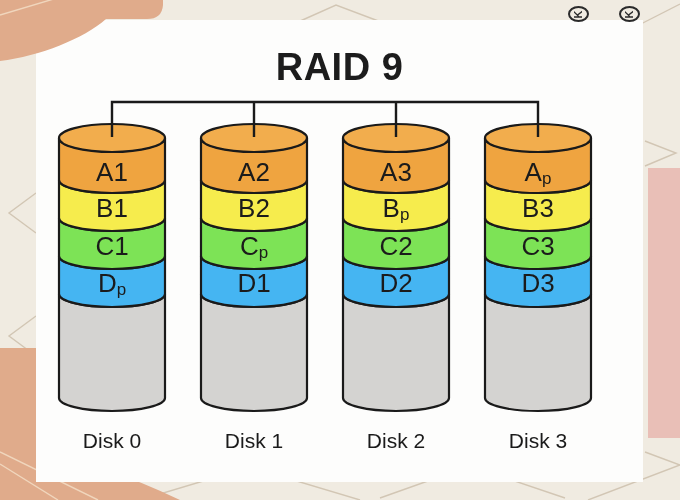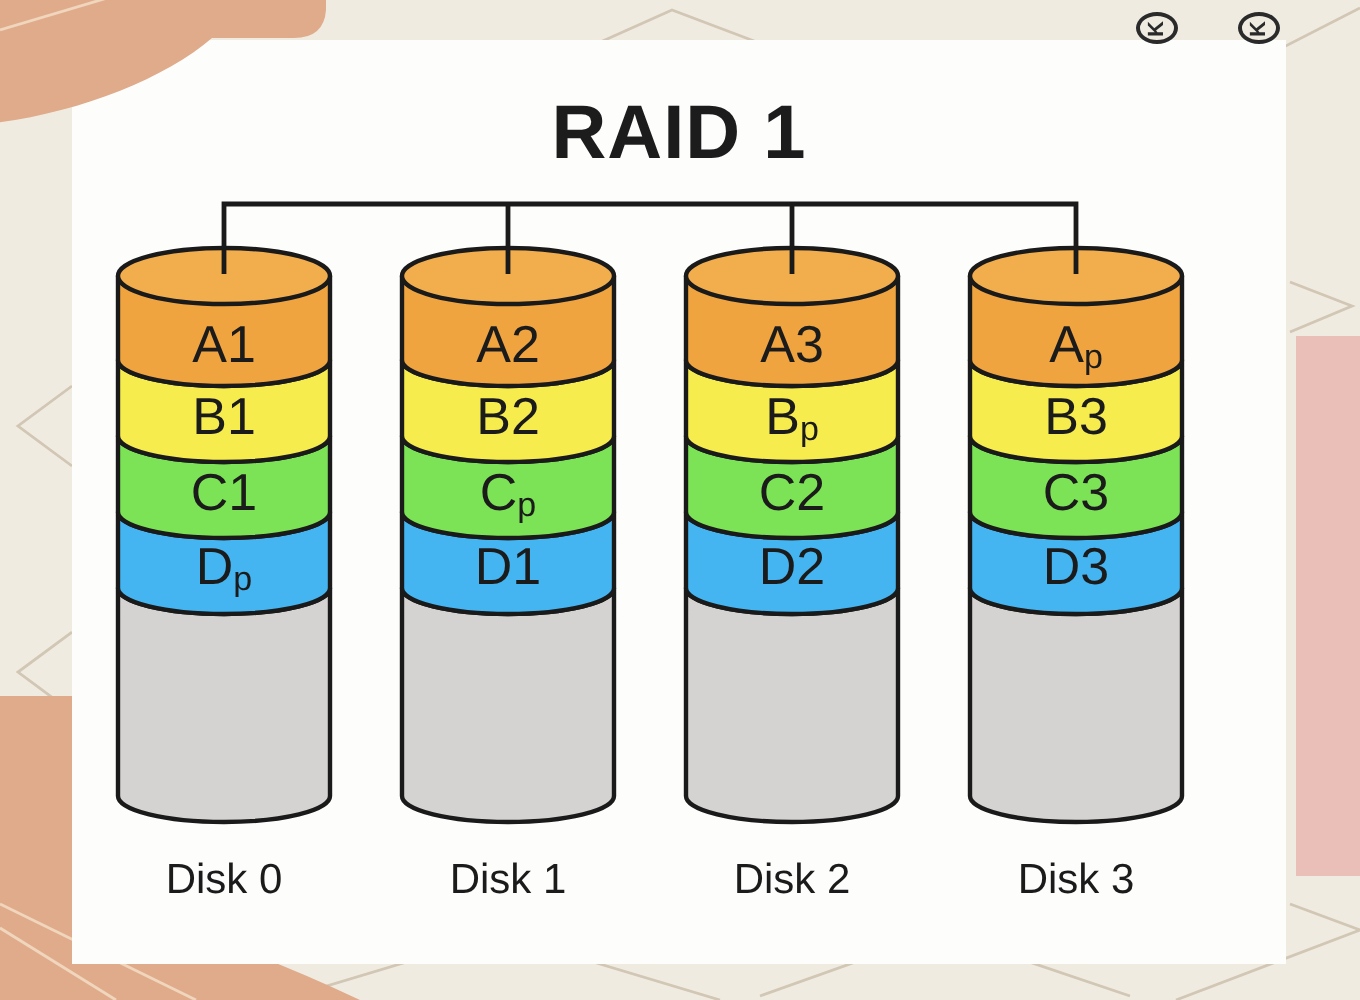--- a/index.html
+++ b/index.html
@@ -55,21 +55,21 @@
     <path class="decor-line" d="M680,465 L588,500"></path>
     <path class="decor-line" d="M140,500 L250,467 L360,500"></path>
     <path class="decor-line" d="M380,498 L470,466 L565,498"></path>
     <circle class="gray-dot" cx="30" cy="389" r="17"></circle>
     <path class="salmon-fill" d="M0,348 L36,348 L36,452 Q100,462 180,500 L0,500 Z"></path>
     <path class="salmon-line" d="M0,452 L98,500"></path>
     <path class="salmon-line" d="M58,500 L0,464"></path>
   </svg>
 
   <div class="card">
-    <div class="diagram-title">RAID 1</div>
+    <div class="diagram-title">RAID 9</div>
     <svg class="diagram-svg" id="diagram-svg" viewBox="0 0 607 462">
         <g transform="translate(18,0)">
           <path d="M5,274 A53,13 0 0 0 111,274 L111,378 A53,13 0 0 1 5,378 Z" fill="#D4D3D1" stroke="#1A1A1A" stroke-width="2.2" stroke-linejoin="round"></path>
           <path d="M5,236 A53,13 0 0 0 111,236 L111,274 A53,13 0 0 1 5,274 Z" fill="#45B5F2" stroke="#1A1A1A" stroke-width="2.2" stroke-linejoin="round"></path>
           <path d="M5,198 A53,13 0 0 0 111,198 L111,236 A53,13 0 0 1 5,236 Z" fill="#7DE356" stroke="#1A1A1A" stroke-width="2.2" stroke-linejoin="round"></path>
           <path d="M5,160 A53,13 0 0 0 111,160 L111,198 A53,13 0 0 1 5,198 Z" fill="#F6EC4D" stroke="#1A1A1A" stroke-width="2.2" stroke-linejoin="round"></path>
           <path d="M5,118 A53,13 0 0 0 111,118 L111,160 A53,13 0 0 1 5,160 Z" fill="#EFA440" stroke="#1A1A1A" stroke-width="2.2" stroke-linejoin="round"></path>
           <ellipse cx="58" cy="118" rx="53" ry="14" fill="#F2AD4D" stroke="#1A1A1A" stroke-width="2.2" stroke-linejoin="round"></ellipse>
           <text x="58" y="152" text-anchor="middle" dominant-baseline="central" font-size="26" fill="#1B1B1B">A<tspan>1</tspan></text>
           <text x="58" y="188" text-anchor="middle" dominant-baseline="central" font-size="26" fill="#1B1B1B">B<tspan>1</tspan></text>

